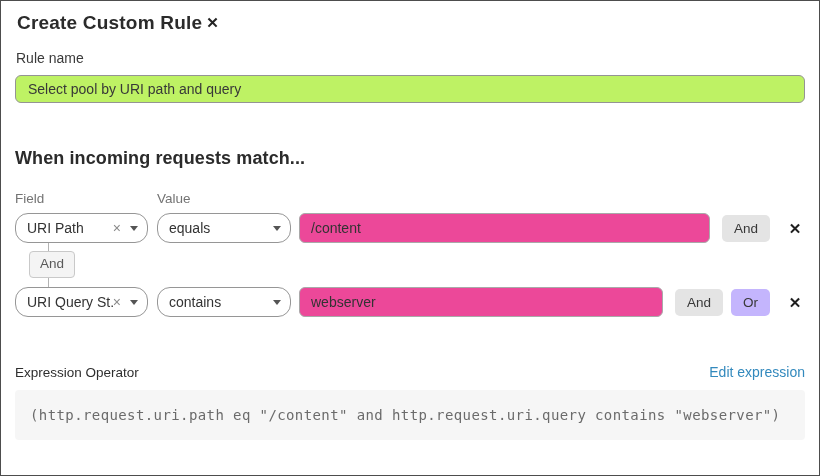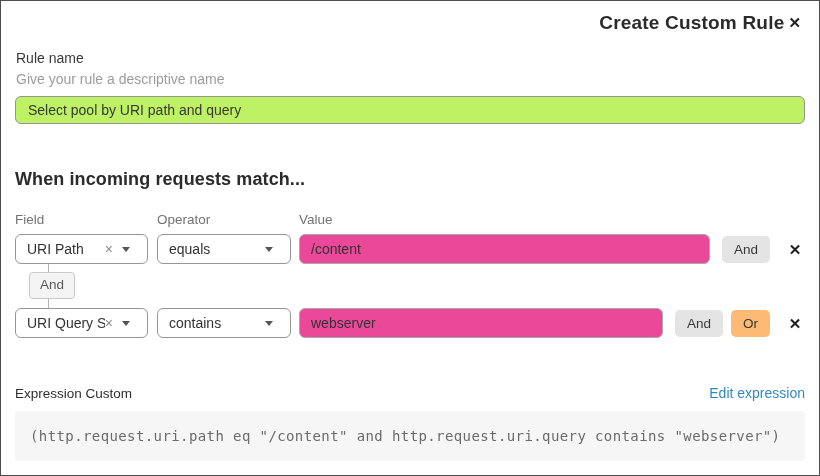--- a/index.html
+++ b/index.html
@@ -9,21 +9,21 @@
   .dialog {
     position:relative;
     width:820px; height:476px;
     background:#fff;
     border:1px solid #4d4d4d;
     padding:0 14px;
     overflow:hidden;
   }
 
   
-  .dlg-header { padding-top:11px; display:flex; justify-content:flex-end; align-items:flex-start; }
+  .dlg-header { padding-top:11px; display:flex; justify-content:flex-start; align-items:flex-start; }
   .dlg-title { font-size:19px; font-weight:bold; color:#2b2b2b; letter-spacing:.2px; padding-left:2px; }
   .close-btn {
     background:none; border:none; cursor:pointer;
     font-size:15px; font-weight:bold; color:#222;
     padding:2px 4px; margin-top:1px; line-height:1;
   }
 
   
   .rule-label { margin-top:16px; font-size:14px; color:#3a3a3a; padding-left:1px; }
   .rule-help  { margin-top:5px; font-size:14px; color:#9c9c9c; padding-left:1px; }
@@ -38,23 +38,23 @@
   
   .match-heading { margin-top:45px; font-size:18px; font-weight:bold; color:#2b2b2b; letter-spacing:.1px; }
   .col-labels { margin-top:22px; display:flex; font-size:13.5px; color:#737373; }
   .col-field    { width:142px; }
   .col-operator { width:142px; }
   .col-value    { flex:1; }
 
   .match-row { margin-top:7px; display:flex; align-items:center; height:30px; }
 
   .select-box {
-    height:30px; border:1px solid #969696; border-radius:6px;
+    height:30px; border:1px solid #969696; border-radius:13px;
     background:#fff; display:flex; align-items:center;
-    padding:0 17px 0 11px; cursor:pointer;
+    padding:0 9px 0 11px; cursor:pointer;
   }
   .select-field    { width:133px; margin-right:9px; }
   .select-operator { width:134px; margin-right:8px; }
   .select-text { font-size:14px; color:#333; flex:1; white-space:nowrap; overflow:hidden; }
   .clear-x { font-size:14px; color:#8a8a8a; margin-right:9px; line-height:1; cursor:pointer; }
   .caret {
     width:0; height:0;
     border-left:4.5px solid transparent;
     border-right:4.5px solid transparent;
     border-top:5.5px solid #555;
@@ -113,30 +113,28 @@
 <div class="dialog" style="border-color: rgb(77, 77, 77);">
 
   
   <div class="dlg-header">
     <div class="dlg-title">Create Custom Rule</div>
     <button class="close-btn">✕</button>
   </div>
 
   
   <div class="rule-label">Rule name</div>
-  <div class="rule-help">Give your rule a descriptive name</div>
   <input class="rule-input" type="text" value="Select pool by URI path and query" style="">
 
   
   <div class="match-heading">When incoming requests match...</div>
 
   
   <div class="col-labels">
     <div class="col-field">Field</div>
-    <div class="col-operator">Operator</div>
     <div class="col-value">Value</div>
   </div>
 
   
   <div class="match-row">
     <div class="select-box select-field">
       <span class="select-text">URI Path</span>
       <span class="clear-x">×</span>
       <span class="caret"></span>
     </div>
@@ -165,25 +163,25 @@
       <span class="clear-x">×</span>
       <span class="caret"></span>
     </div>
     <div class="select-box select-operator">
       <span class="select-text">contains</span>
       <span class="caret"></span>
     </div>
     <input class="value-input" type="text" value="webserver" style="">
     <div class="row-buttons">
       <button class="logic-btn" style="background: rgb(228, 228, 228);">And</button>
-      <button class="logic-btn" style="background: #fdba74; text-align: center;">Or</button>
+      <button class="logic-btn" style="background: #c4b5fd; text-align: center;">Or</button>
     </div>
     <button class="delete-x">✕</button>
   </div>
 
   
   <div class="expr-header">
-    <span class="expr-label">Expression Custom</span>
+    <span class="expr-label">Expression Operator</span>
     <a class="expr-edit" href="#" style="color: rgb(50, 137, 189);">Edit expression</a>
   </div>
   <div class="expr-code" style="background: rgb(246, 246, 246);">(http.request.uri.path eq "/content" and http.request.uri.query contains "webserver")</div>
 
 </div>
 
 </body></html>

